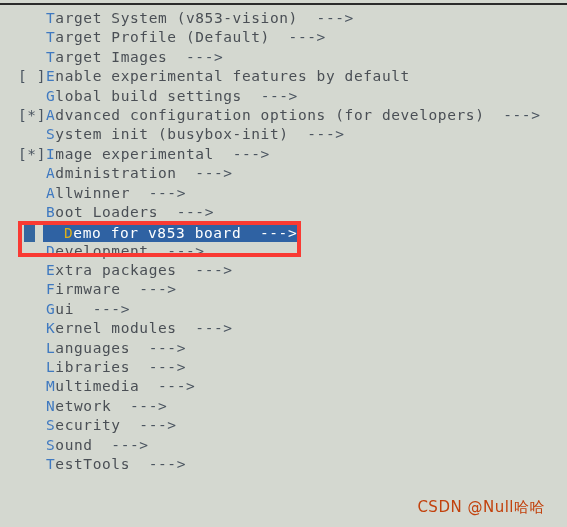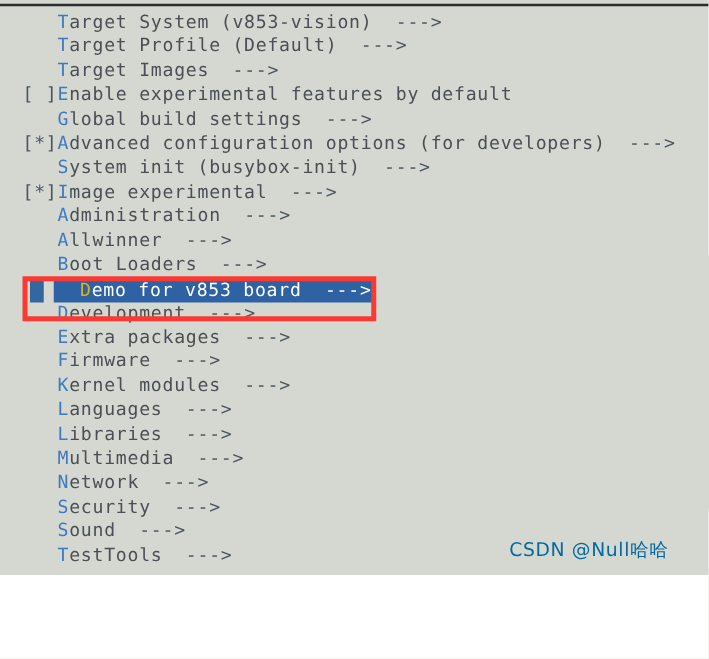--- a/index.html
+++ b/index.html
@@ -3,21 +3,21 @@
 <meta charset="utf-8">
 <style>
   html, body {
     margin: 0;
     padding: 0;
     background: #ffffff;
   }
   #screen {
     position: relative;
     width: 567px;
-    height: 460px;
+    height: 527px;
     background: #d4d8d0;
     overflow: hidden;
     font-family: "DejaVu Sans Mono", "Liberation Mono", monospace;
   }
   
   #top-rule {
     position: absolute;
     left: 0;
     top: 3px;
     width: 567px;
@@ -96,25 +96,25 @@
     width: 283px;
     height: 36px;
     border: 4px solid #f93a33;
     box-sizing: border-box;
     z-index: 5;
     pointer-events: none;
   }
   
   #watermark {
     position: absolute;
-    right: 32px;
+    right: 22px;
     bottom: 10px;
     font-family: "DejaVu Sans", "Liberation Sans", sans-serif;
     font-size: 15px;
-    color: #0369a1;
+    color: #c2410c;
     letter-spacing: 0.5px;
     z-index: 4;
   }
 </style>
 </head>
 <body>
 
 <div id="screen">
 
   <div id="top-rule"></div>
@@ -128,20 +128,21 @@
       <div class="menu-row"><span class="row-marker">[*]</span><span class="row-label"><span class="hotkey">A</span><span>dvanced configuration options (for developers)</span><span>  </span><span class="row-arrow">---&gt;</span></span></div>
       <div class="menu-row"><span class="row-marker"></span><span class="row-label"><span class="hotkey">S</span><span>ystem init (busybox-init)</span><span>  </span><span class="row-arrow">---&gt;</span></span></div>
       <div class="menu-row"><span class="row-marker">[*]</span><span class="row-label"><span class="hotkey">I</span><span>mage experimental</span><span>  </span><span class="row-arrow">---&gt;</span></span></div>
       <div class="menu-row"><span class="row-marker"></span><span class="row-label"><span class="hotkey">A</span><span>dministration</span><span>  </span><span class="row-arrow">---&gt;</span></span></div>
       <div class="menu-row"><span class="row-marker"></span><span class="row-label"><span class="hotkey">A</span><span>llwinner</span><span>  </span><span class="row-arrow">---&gt;</span></span></div>
       <div class="menu-row"><span class="row-marker"></span><span class="row-label"><span class="hotkey">B</span><span>oot Loaders</span><span>  </span><span class="row-arrow">---&gt;</span></span></div>
       <div class="menu-row selected"><span class="sel-cursor"></span><span class="sel-bar"></span><span class="sel-text"><span class="hotkey-sel">D</span><span>emo for v853 board</span><span>  </span><span>---&gt;</span></span></div>
       <div class="menu-row"><span class="row-marker"></span><span class="row-label"><span class="hotkey">D</span><span>evelopment</span><span>  </span><span class="row-arrow">---&gt;</span></span></div>
       <div class="menu-row"><span class="row-marker"></span><span class="row-label"><span class="hotkey">E</span><span>xtra packages</span><span>  </span><span class="row-arrow">---&gt;</span></span></div>
       <div class="menu-row"><span class="row-marker"></span><span class="row-label"><span class="hotkey">F</span><span>irmware</span><span>  </span><span class="row-arrow">---&gt;</span></span></div>
+      <div class="menu-row"><span class="row-marker"></span><span class="row-label"><span class="hotkey">G</span><span>ui</span><span>  </span><span class="row-arrow">---&gt;</span></span></div>
       <div class="menu-row"><span class="row-marker"></span><span class="row-label"><span class="hotkey">K</span><span>ernel modules</span><span>  </span><span class="row-arrow">---&gt;</span></span></div>
       <div class="menu-row"><span class="row-marker"></span><span class="row-label"><span class="hotkey">L</span><span>anguages</span><span>  </span><span class="row-arrow">---&gt;</span></span></div>
       <div class="menu-row"><span class="row-marker"></span><span class="row-label"><span class="hotkey">L</span><span>ibraries</span><span>  </span><span class="row-arrow">---&gt;</span></span></div>
       <div class="menu-row"><span class="row-marker"></span><span class="row-label"><span class="hotkey">M</span><span>ultimedia</span><span>  </span><span class="row-arrow">---&gt;</span></span></div>
       <div class="menu-row"><span class="row-marker"></span><span class="row-label"><span class="hotkey">N</span><span>etwork</span><span>  </span><span class="row-arrow">---&gt;</span></span></div>
       <div class="menu-row"><span class="row-marker"></span><span class="row-label"><span class="hotkey">S</span><span>ecurity</span><span>  </span><span class="row-arrow">---&gt;</span></span></div>
       <div class="menu-row"><span class="row-marker"></span><span class="row-label"><span class="hotkey">S</span><span>ound</span><span>  </span><span class="row-arrow">---&gt;</span></span></div>
       <div class="menu-row"><span class="row-marker"></span><span class="row-label"><span class="hotkey">T</span><span>estTools</span><span>  </span><span class="row-arrow">---&gt;</span></span></div>
     </div>
 

